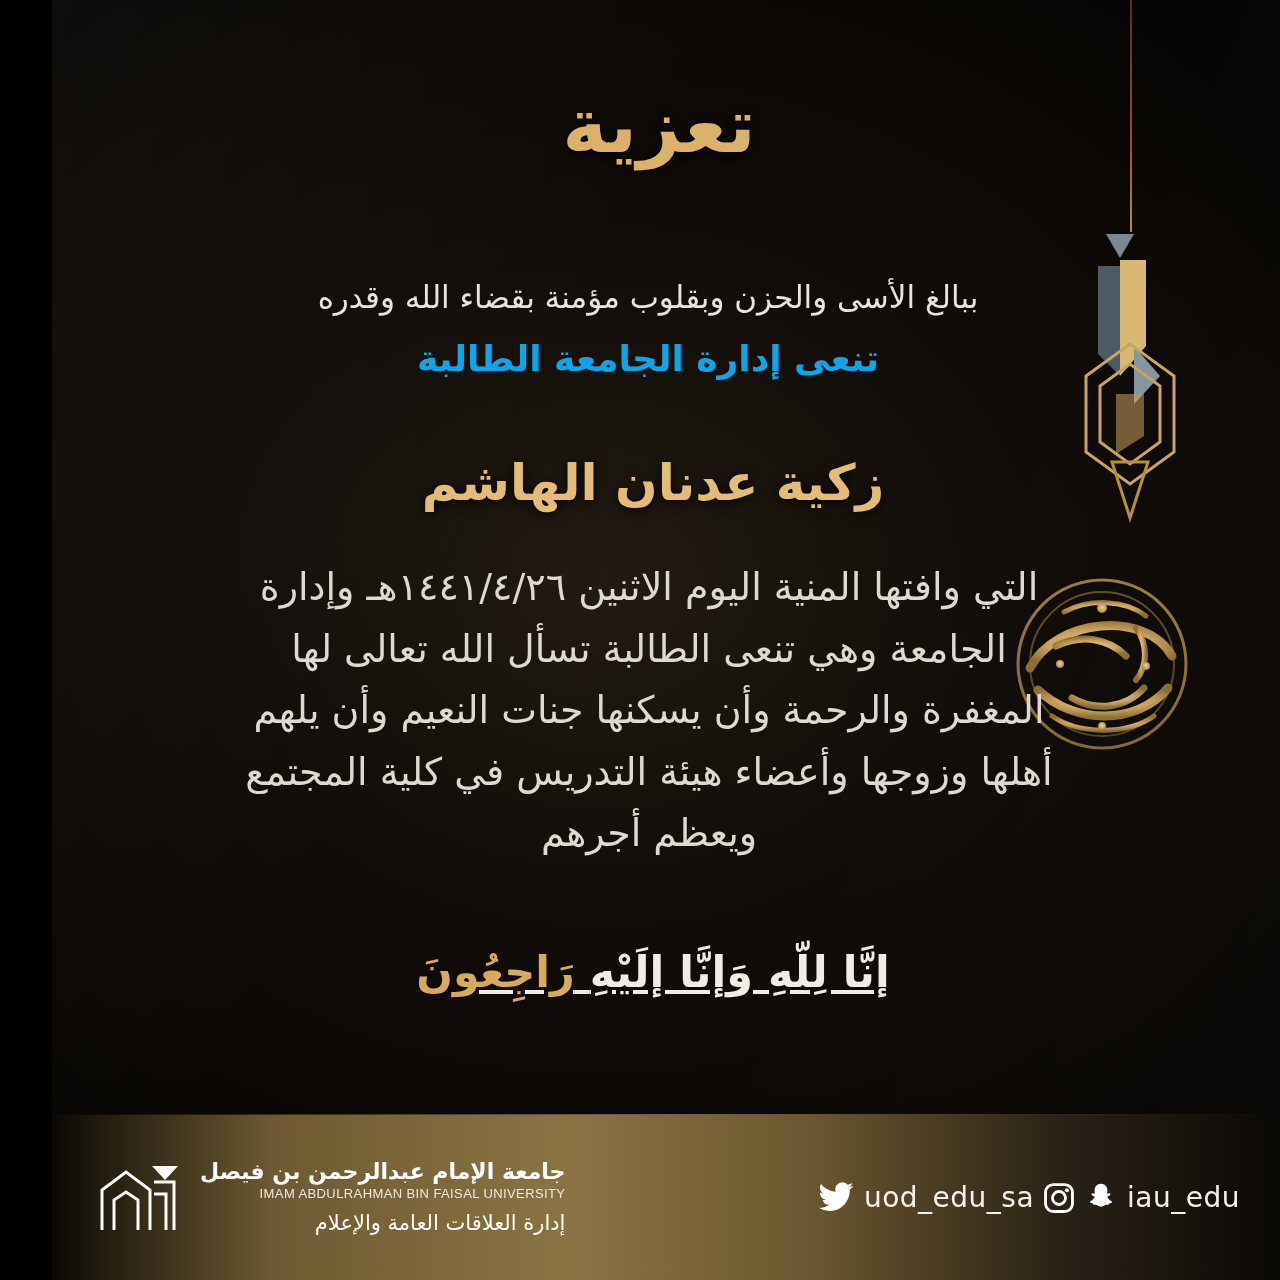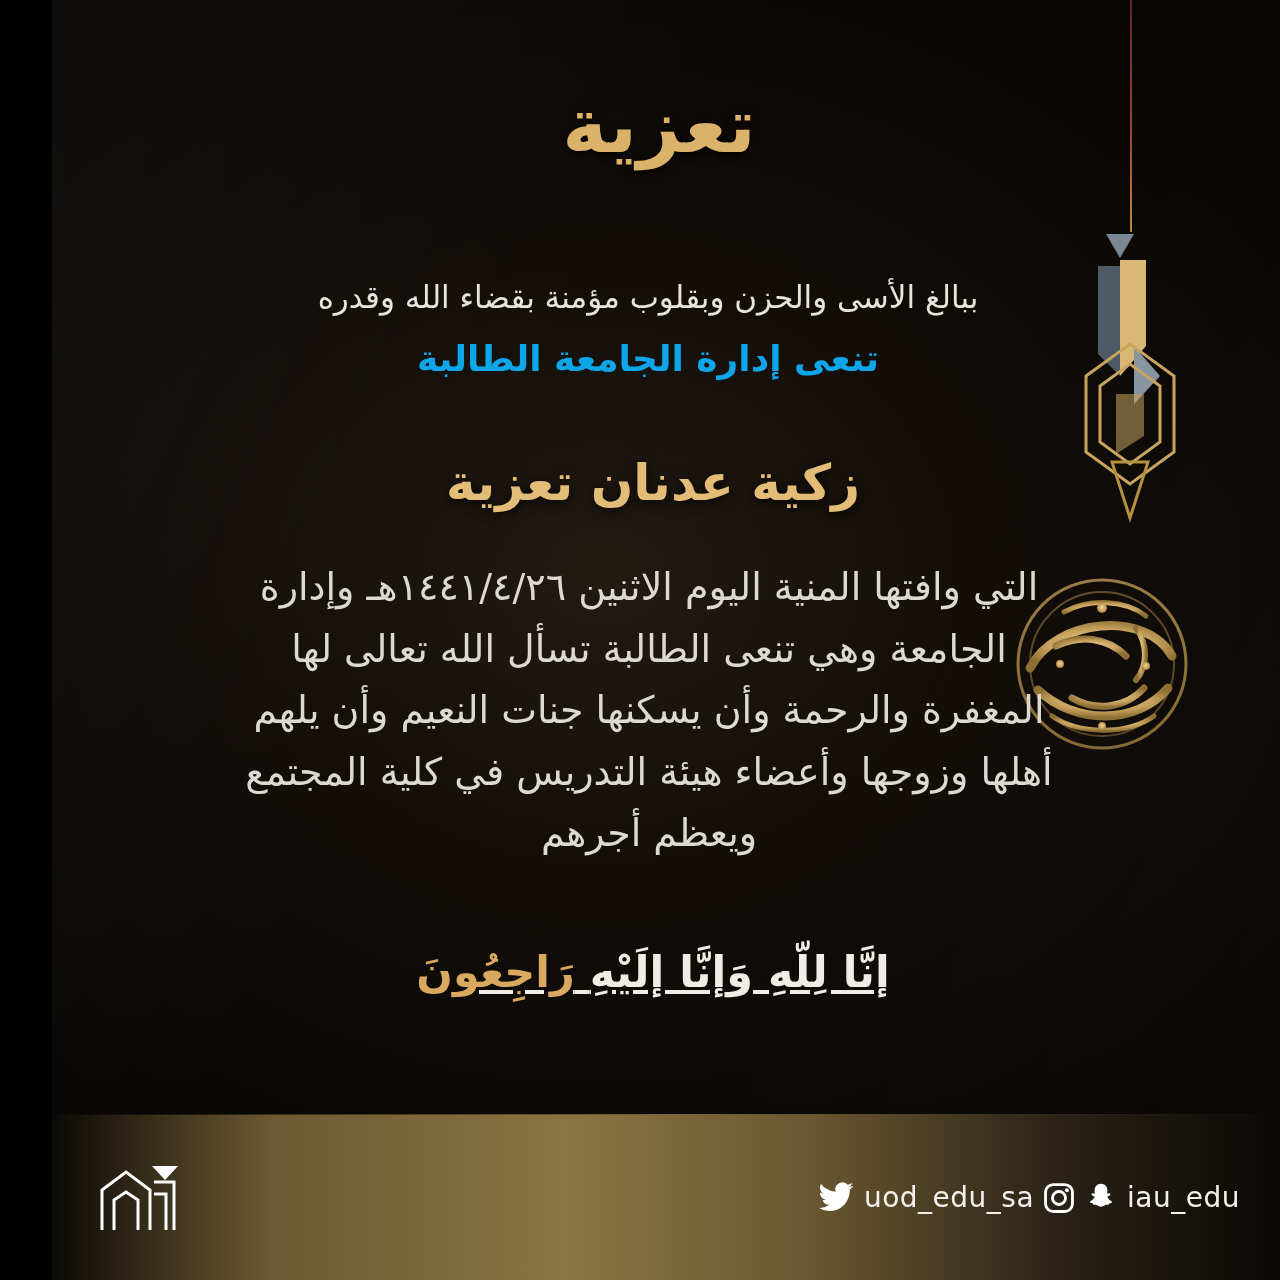--- a/index.html
+++ b/index.html
@@ -250,21 +250,21 @@
   </div>
 
   <div class="content">
     <h1 class="title">تعزية</h1>
 
     <p class="lead">
       <span>ببالغ الأسى والحزن وبقلوب مؤمنة بقضاء الله وقدره</span>
       <span class="lead-strong">تنعى إدارة الجامعة الطالبة</span>
     </p>
 
-    <div class="deceased-name">زكية عدنان تعزية</div>
+    <div class="deceased-name">زكية عدنان الهاشم</div>
 
     <p class="body-text">التي وافتها المنية اليوم الاثنين ١٤٤١/٤/٢٦هـ وإدارة الجامعة وهي تنعى الطالبة تسأل الله تعالى لها المغفرة والرحمة وأن يسكنها جنات النعيم وأن يلهم أهلها وزوجها وأعضاء هيئة التدريس في كلية المجتمع ويعظم أجرهم</p>
 
     <div class="verse">
       <span>إنَّا لِلّهِ وَإنَّا إلَيْهِ</span>
       <span class="tail">رَاجِعُونَ</span>
     </div>
   </div>
 
   <div class="footer-divider"></div>
@@ -296,20 +296,25 @@
         <span class="ic">
           <svg width="34" height="34" viewBox="0 0 24 24" xmlns="http://www.w3.org/2000/svg">
             <path fill="#ffffff" d="M12 1.9c2.7 0 4.5 2 4.5 4.6 0 .9-.1 1.8-.1 2.3.4.2.9.1 1.4-.1.6-.2 1.2.6.7 1.1-.5.5-1.6.8-1.9 1.2-.2.4.8 2.3 2.8 3.3.6.3.4 1-.2 1.2-.6.2-1.4.2-1.6.5-.1.2 0 .5-.2.7-.3.2-1 0-1.8.1-.8.1-1.6 1.3-3.6 1.3s-2.8-1.2-3.6-1.3c-.8-.1-1.5.1-1.8-.1-.2-.2-.1-.5-.2-.7-.2-.3-1-.3-1.6-.5-.6-.2-.8-.9-.2-1.2 2-1 3-2.9 2.8-3.3-.3-.4-1.4-.7-1.9-1.2-.5-.5.1-1.3.7-1.1.5.2 1 .3 1.4.1 0-.5-.1-1.4-.1-2.3C7.5 3.9 9.3 1.9 12 1.9z"></path>
           </svg>
         </span>
         <span class="handle">iau_edu</span>
       </div>
     </div>
 
     <div class="brand">
+      <div class="brand-text">
+        <div class="brand-ar">جامعة الإمام عبدالرحمن بن فيصل</div>
+        <div class="brand-en">IMAM ABDULRAHMAN BIN FAISAL UNIVERSITY</div>
+        <div class="brand-dept">إدارة العلاقات العامة والإعلام</div>
+      </div>
       <div class="brand-mark">
         <svg width="86" height="76" viewBox="0 0 86 76" xmlns="http://www.w3.org/2000/svg">
           <g fill="none" stroke="#ffffff" stroke-width="3">
             <path d="M6 70 L6 30 L30 12 L54 30 L54 70"></path>
             <path d="M18 70 L18 40 L30 32 L42 40 L42 70"></path>
             <path d="M58 22 L78 22 L78 70"></path>
             <path d="M58 34 L70 34 L70 70"></path>
           </g>
           <polygon points="56,6 82,6 69,20" fill="#ffffff"></polygon>
         </svg>

